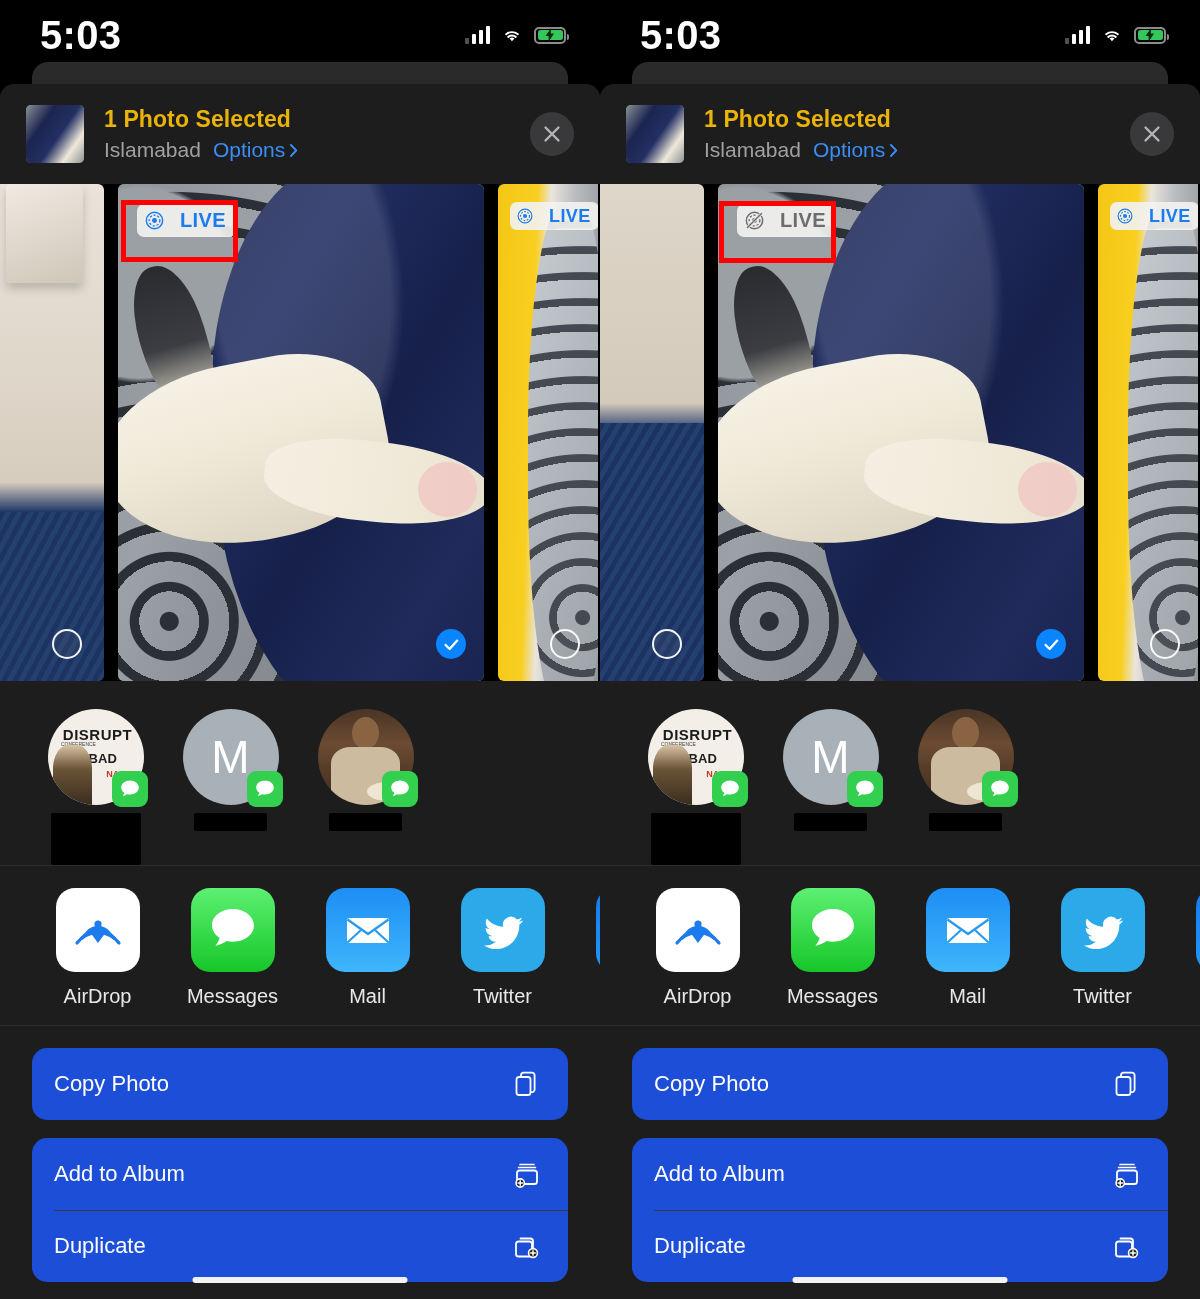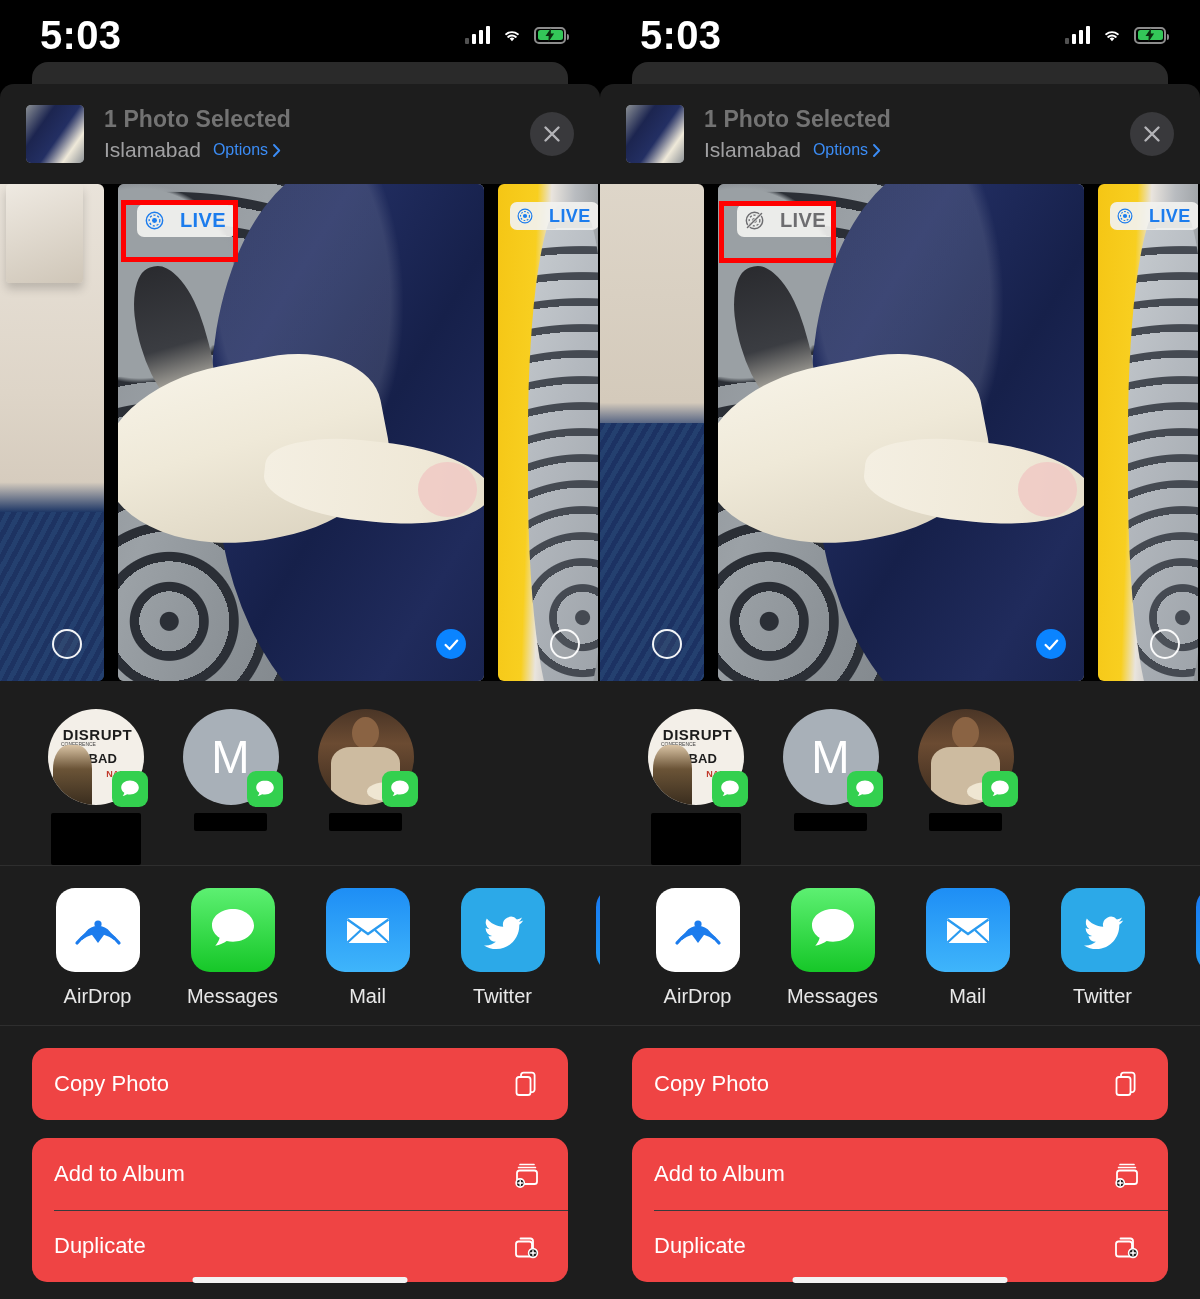--- a/index.html
+++ b/index.html
@@ -53,24 +53,24 @@
   
   .sheet-header {
     height: 100px; flex: 0 0 100px; display: flex; align-items: center;
     padding: 0 26px 0 26px; position: relative;
   }
   .hdr-thumb {
     width: 58px; height: 58px; border-radius: 5px; flex: 0 0 58px; overflow: hidden;
     position: relative; background: #8c8f92;
   }
   .hdr-text { margin-left: 20px; flex: 1; min-width: 0; }
-  .hdr-title { color: #737373; font-size: 23px; font-weight: 700; letter-spacing: .1px; }
+  .hdr-title { color: #eab308; font-size: 23px; font-weight: 700; letter-spacing: .1px; }
   .hdr-sub { margin-top: 5px; display: flex; align-items: center; gap: 12px; }
   .hdr-loc { color: #a0a0a2; font-size: 21px; }
-  .hdr-opt { color: #3b8cf5; font-size: 16px; display: flex; align-items: center; gap: 5px; }
+  .hdr-opt { color: #3b8cf5; font-size: 21px; display: flex; align-items: center; gap: 5px; }
   .chev { width: 8px; height: 13px; }
   .close-btn {
     width: 44px; height: 44px; border-radius: 50%; background: #39393c;
     display: flex; align-items: center; justify-content: center; flex: 0 0 44px;
   }
   .close-btn svg { width: 20px; height: 20px; }
 
   
   .strip {
     flex: 0 0 497px; display: flex; align-items: stretch; gap: 14px;
@@ -141,21 +141,21 @@
   .app-label { margin-top: 13px; color: #e8e8e8; font-size: 20px; white-space: nowrap; }
   .ico-airdrop { background: #fff; }
   .ico-messages { background: linear-gradient(180deg,#5df072 0%,#16c728 100%); }
   .ico-mail { background: linear-gradient(180deg,#1e8ef5 0%,#3fb5fb 100%); }
   .ico-twitter { background: #2ca9e8; }
   .ico-facebook { background: linear-gradient(180deg,#1877f2 0%,#1e9bf5 100%); }
   .app-ico svg { width: 62px; height: 62px; }
 
   
   .actions { flex: 1 1 auto; padding: 22px 32px 0 32px; background: #1d1d1d; }
-  .group { background: #ef4444; border-radius: 15px; overflow: hidden; margin-bottom: 18px; }
+  .group { background: #1d4ed8; border-radius: 15px; overflow: hidden; margin-bottom: 18px; }
   .row {
     height: 72px; display: flex; align-items: center; justify-content: space-between;
     padding: 0 26px 0 22px; position: relative;
   }
   .row + .row::before {
     content: ''; position: absolute; left: 22px; right: 0; top: 0; height: 1px; background: #3a3a3c;
   }
   .row-label { color: #fff; font-size: 22px; }
   .row-ico { width: 30px; height: 30px; flex: 0 0 30px; }
   .row-ico svg { width: 30px; height: 30px; display: block; }

